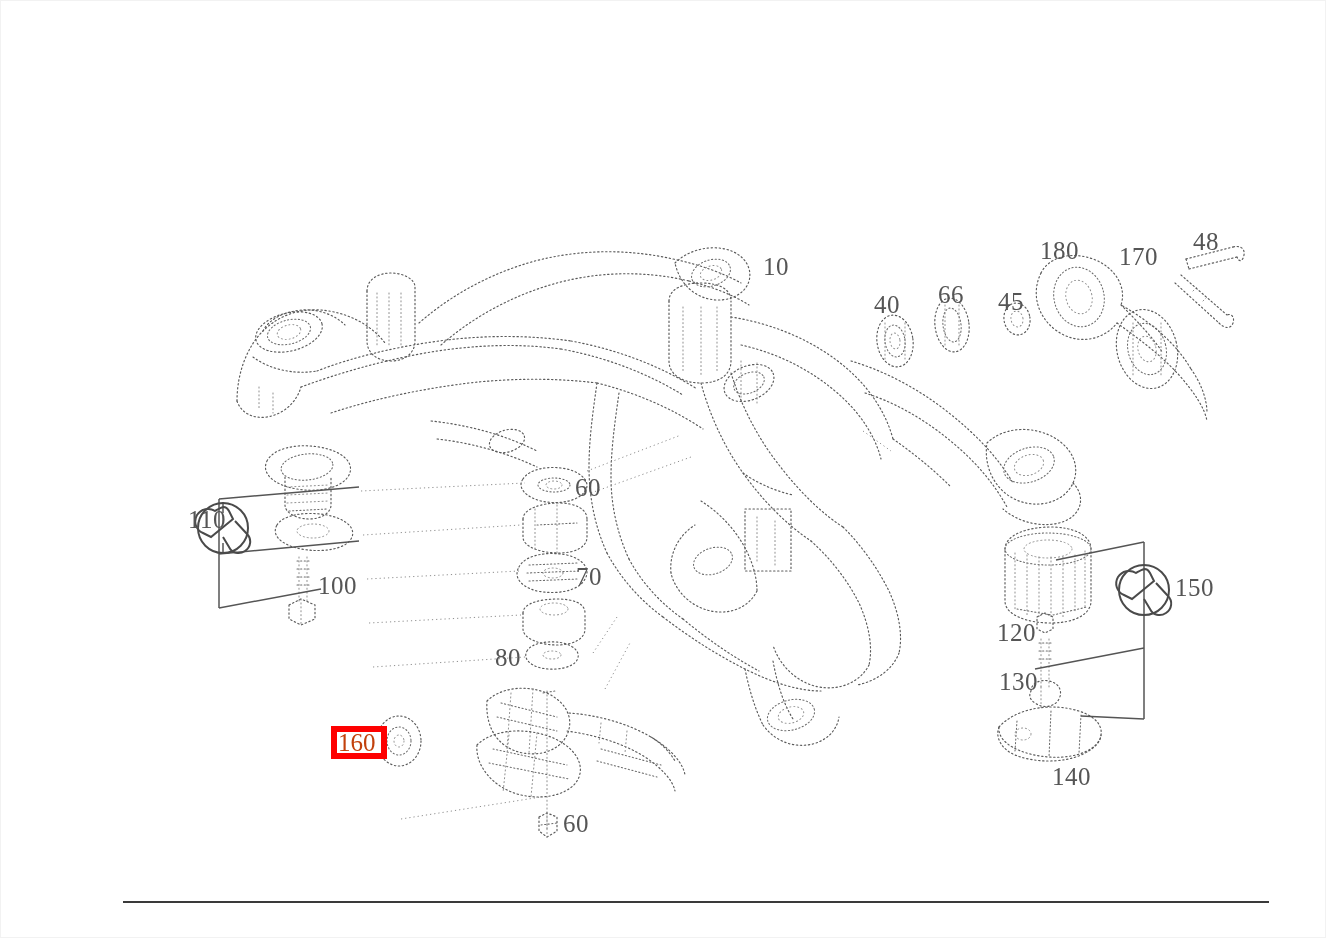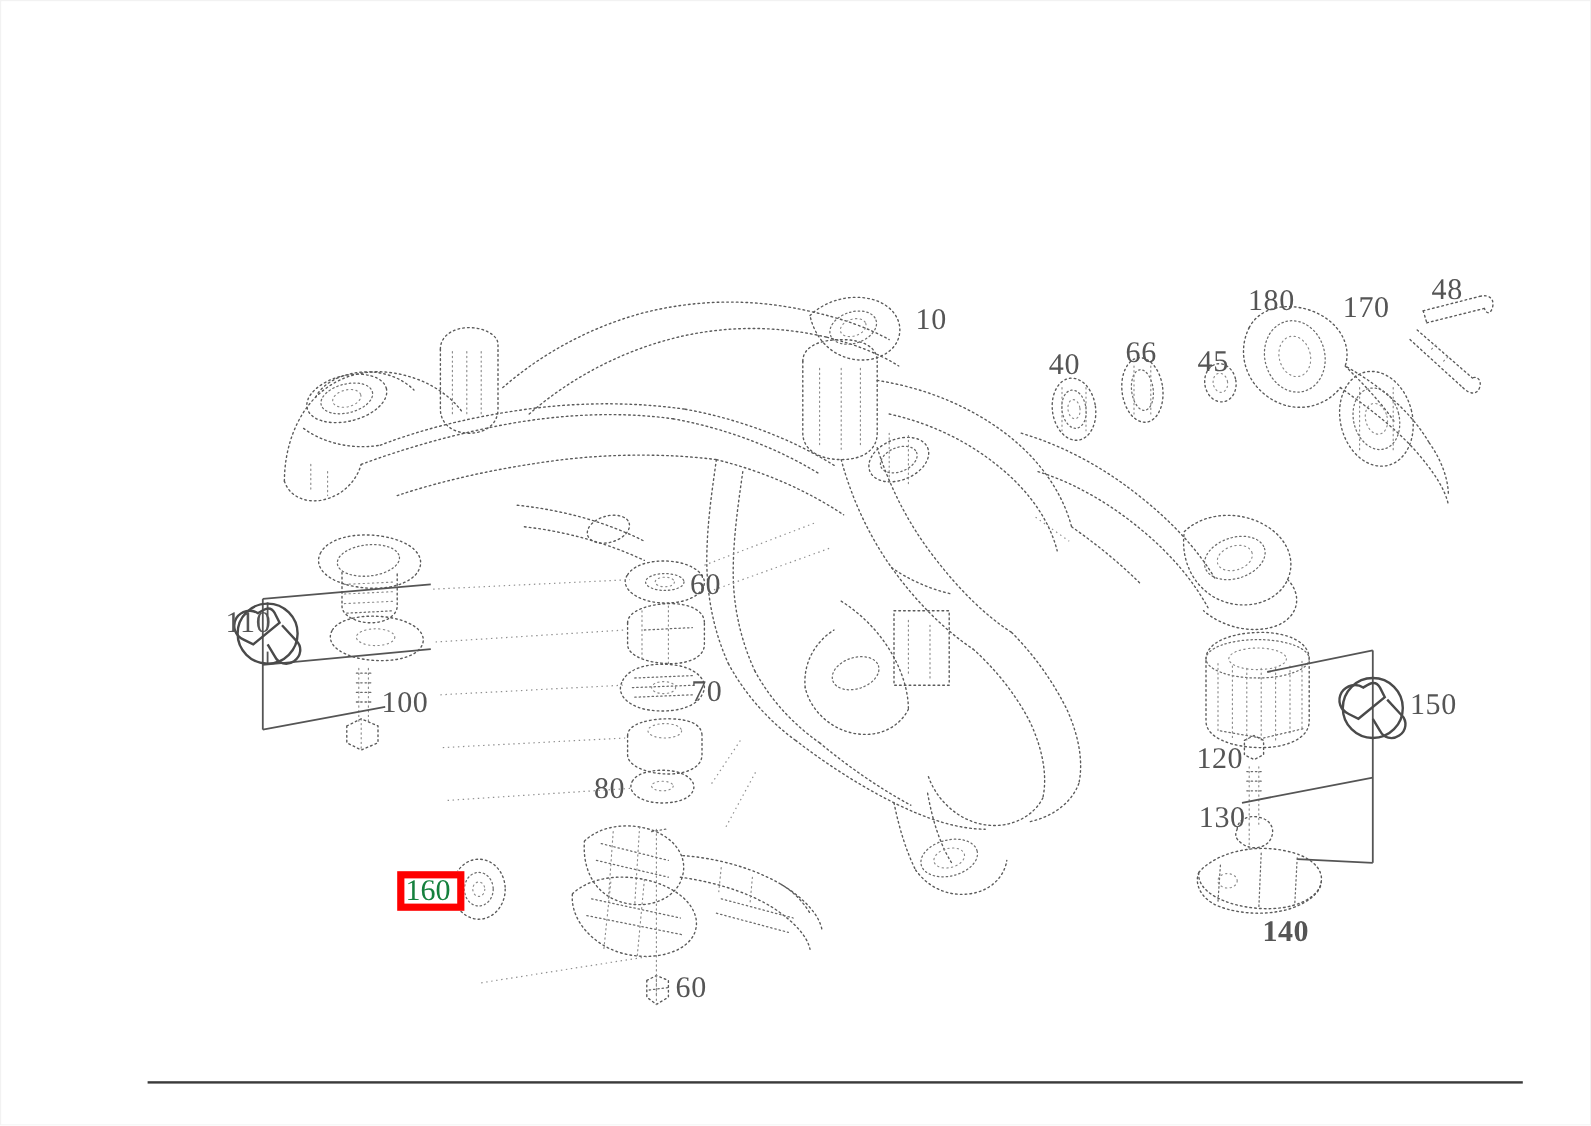--- a/index.html
+++ b/index.html
@@ -39,21 +39,21 @@
   .highlight-box {
     position: absolute;
     box-sizing: border-box;
     background: #ffffff;
     border: 6px solid #fe0000;
   }
   .highlight-label {
     position: absolute;
     font-family: "Liberation Serif", serif;
     font-size: 25px;
-    color: #15803d;
+    color: #c2410c;
     white-space: nowrap;
     line-height: 1;
     z-index: 5;
   }
   .footer-rule {
     position: absolute;
     background: #3a3a3a;
     height: 2px;
   }
 </style>
@@ -400,21 +400,21 @@
   <div class="callout-label" style="left:997px; top:288px;">45</div>
   <div class="callout-label" style="left:1192px; top:228px;">48</div>
   <div class="callout-label" style="left:574px; top:474px;">60</div>
   <div class="callout-label" style="left:575px; top:563px;">70</div>
   <div class="callout-label" style="left:494px; top:644px;">80</div>
   <div class="callout-label" style="left:562px; top:810px;">60</div>
   <div class="callout-label" style="left:317px; top:572px;">100</div>
   <div class="callout-label" style="left:159px; top:506px;margin-left:28px;">110</div>
   <div class="callout-label" style="left:996px; top:619px;">120</div>
   <div class="callout-label" style="left:998px; top:668px;">130</div>
-  <div class="callout-label" style="left:1051px; top:763px;font-weight:bold;">140</div>
+  <div class="callout-label" style="left:1051px; top:763px;">140</div>
   <div class="callout-label" style="left:1174px; top:574px;">150</div>
   <div class="callout-label" style="left:1118px; top:243px;">170</div>
   <div class="callout-label" style="left:1039px; top:237px;">180</div>
 
   <div class="highlight-box" style="left:330px; top:725px; width:56px; height:33px;"></div>
   <div class="highlight-label" style="left:337px; top:729px;">160</div>
 
   <div class="footer-rule" style="left:122px; top:900px; width:1146px;"></div>
 
 </div>

